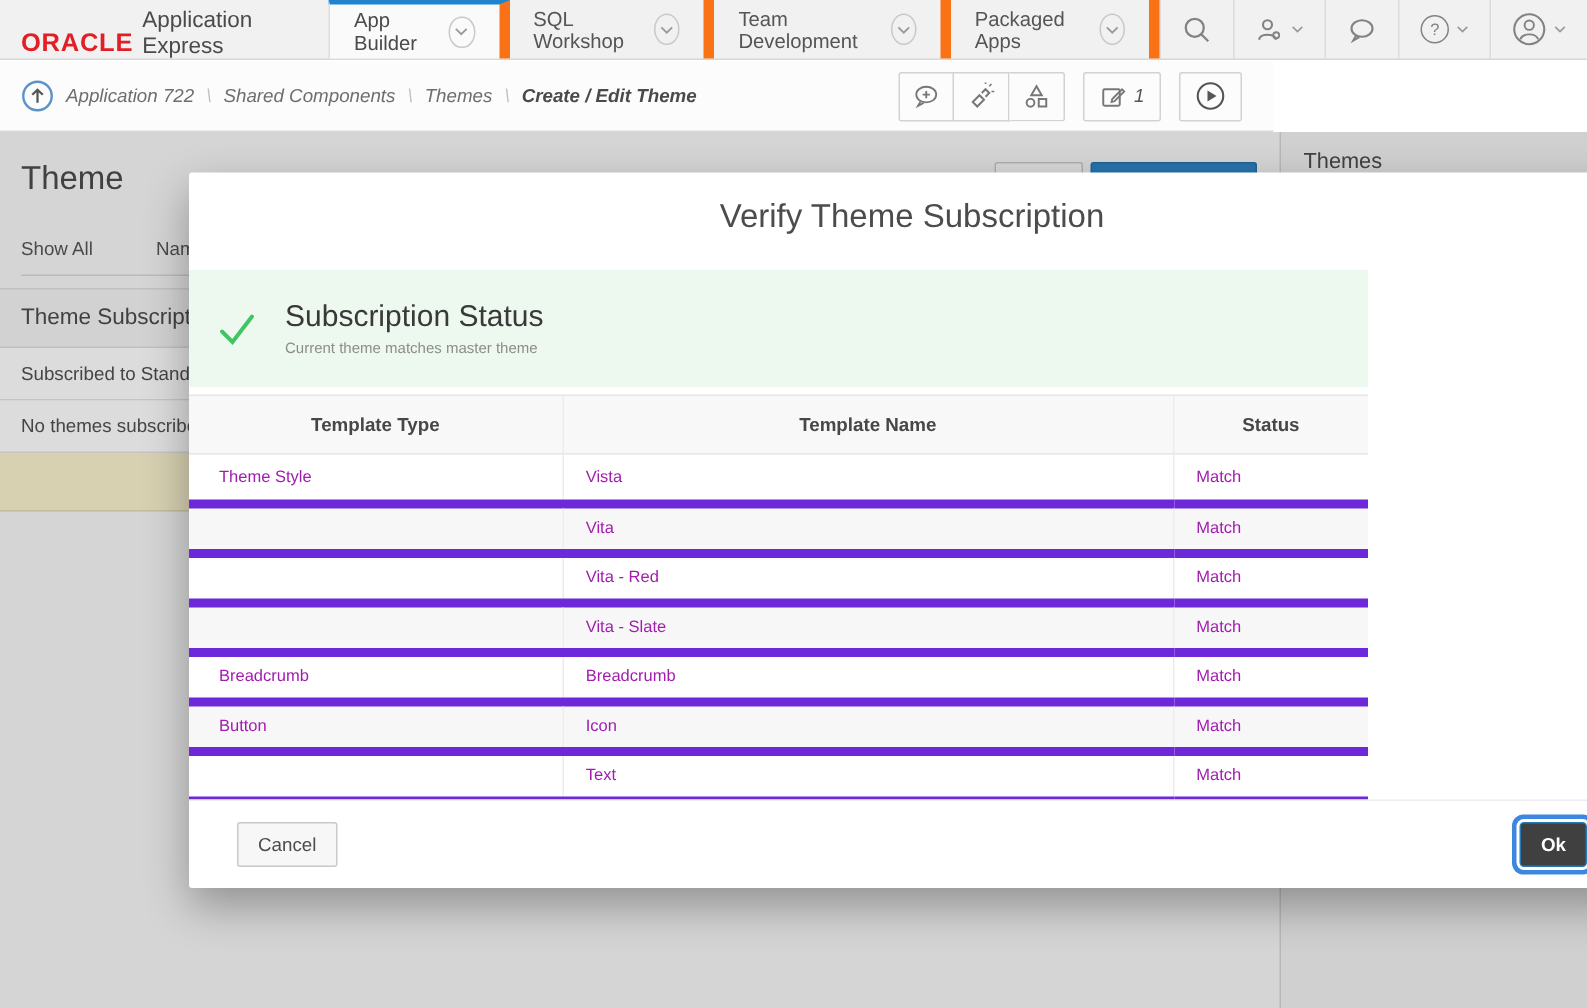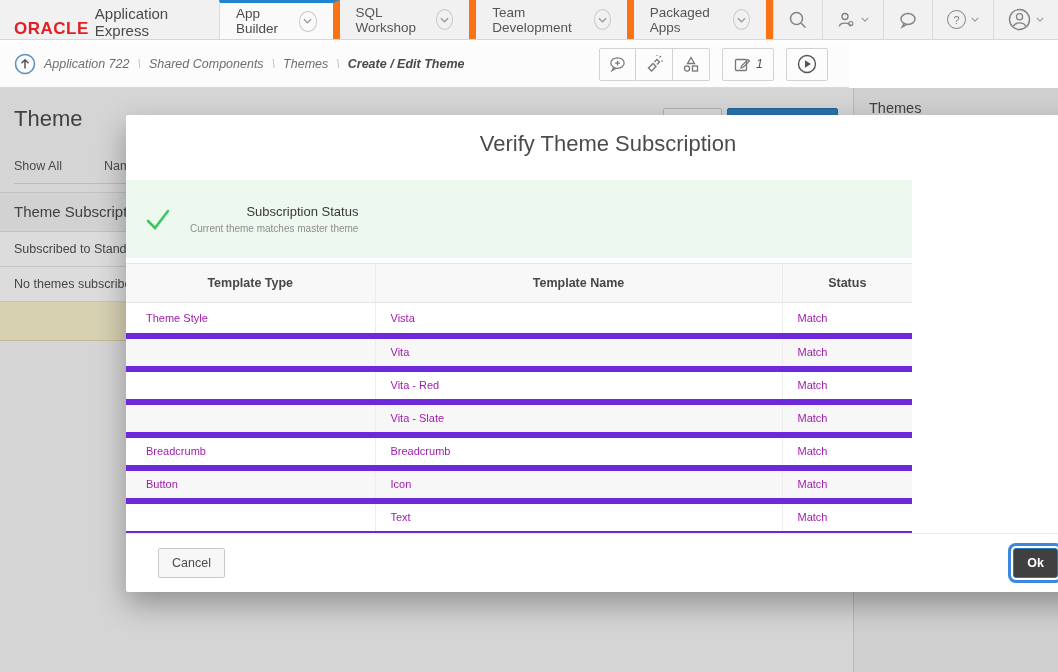--- a/index.html
+++ b/index.html
@@ -79,21 +79,21 @@
   .modal { position:absolute; left:126px; top:115px; width:964px; height:477px; background:#fff;
     border-radius:2px; box-shadow:0 12px 30px rgba(0,0,0,0.32); z-index:10; }
   .modal-header { position:relative; height:55px; }
   .modal-title { text-align:center; font-size:22px; color:#4c4c4c; font-weight:normal; line-height:58px; }
   .modal-close { position:absolute; right:20px; top:17px; font-size:17px; color:#555;
     background:none; border:none; cursor:pointer; line-height:1; }
   .modal-body { position:relative; height:363px; overflow:hidden; }
   .success-banner { margin-top:10px; width:786px; height:78px; background:#edf8ee;
     display:flex; align-items:center; }
   .check-wrap { width:64px; display:flex; justify-content:center; }
-  .status-heading { font-size:13px; color:#393939;text-align:right; }
+  .status-heading { font-size:20px; color:#393939;text-align:right; }
   .status-message { font-size:10px; color:#8d8d8d; margin-top:4px; }
   .vtable { width:786px; margin-top:5px; border-collapse:collapse; table-layout:fixed; }
   .vtable th { height:39px; background:#f8f8f8; border-top:1px solid #e6e6e6; border-bottom:1px solid #e6e6e6;
     font-size:12.5px; color:#474747; font-weight:bold; text-align:center; }
   .vtable th + th, .vtable td + td { border-left:1px solid #ececec; }
   .vtable td { height:33px; font-size:11px; color:#a21caf; border-bottom:6px solid #6d28d9; }
   .vtable td.c1 { padding-left:20px; }
   .vtable td.c2, .vtable td.c3 { padding-left:15px; }
   .vtable tr:nth-child(even) td { background:#f7f7f7; }
   .col1 { width:249px; } .col2 { width:407px; } .col3 { width:130px; }

